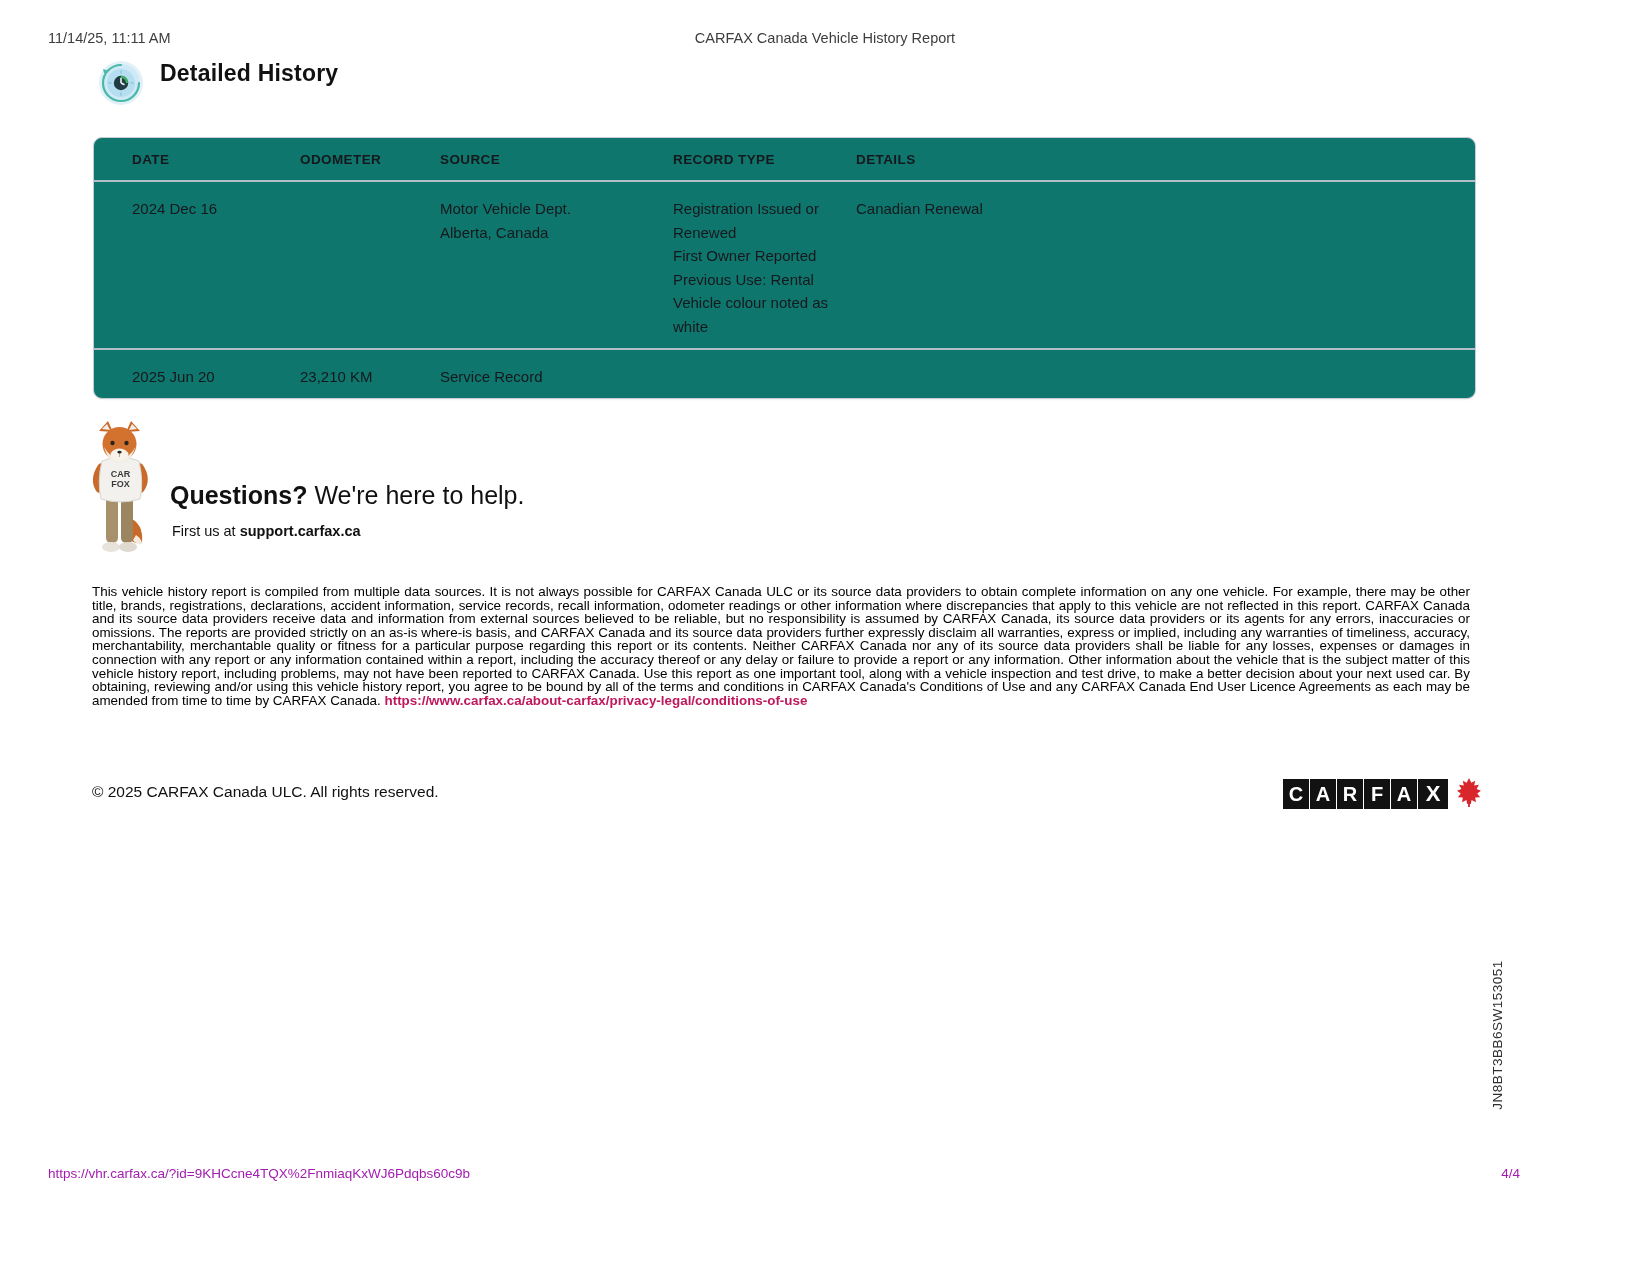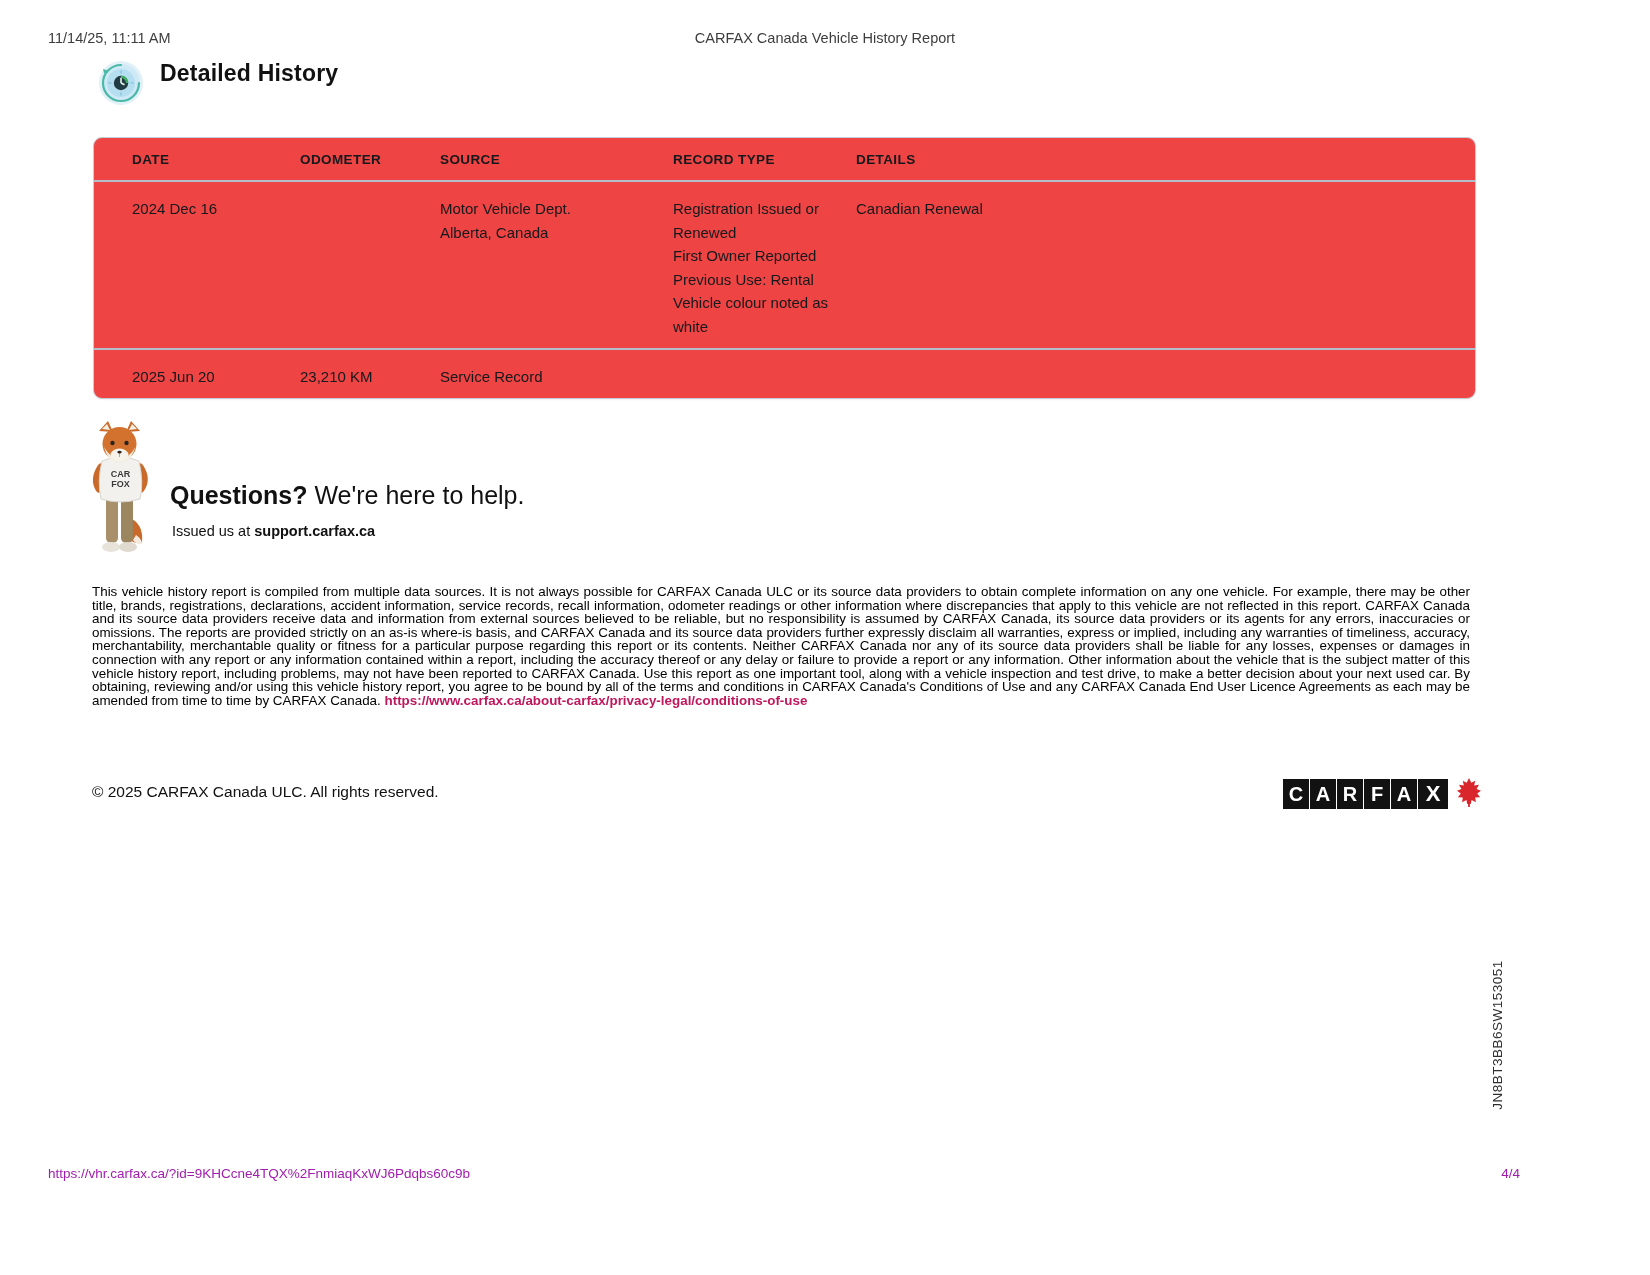--- a/index.html
+++ b/index.html
@@ -13,21 +13,21 @@
   .print-header .ts{position:absolute;left:48px;top:0;}
   .print-header .doc-title{position:absolute;left:0;right:0;top:0;text-align:center;}
 
   
   .section-head{position:absolute;top:60px;left:98px;display:flex;align-items:flex-start;gap:16px;}
   .section-head h1{margin:0;font-size:23px;font-weight:700;color:#111;letter-spacing:.2px;}
 
   
   .card{
     position:absolute;top:137px;left:93px;width:1383px;height:262px;
-    border:1px solid #c7cdd7;border-radius:9px;background:#ef4444;
+    border:1px solid #c7cdd7;border-radius:9px;background:#0f766e;
     box-shadow:0 1px 2px rgba(0,0,0,.06);box-sizing:border-box;overflow:hidden;
   }
   .trow{
     display:grid;grid-template-columns:168px 140px 233px 183px 1fr;
     padding-left:38px;box-sizing:border-box;
   }
   .trow.head{
     height:44px;align-items:center;
     font-size:13.5px;font-weight:700;letter-spacing:.4px;color:#15181c;
     border-bottom:2px solid #b2bec9;
@@ -153,21 +153,21 @@
     <path d="M20 28 q7 12 15.5 12 q9 0 16 -12 q-4 11 -8 13 q-8 5 -16 0 q-4 -2 -7.5 -13 z" fill="#f3ece0"></path>
     <ellipse cx="35.5" cy="36" rx="9" ry="6.5" fill="#f8f3ea"></ellipse>
     <circle cx="28.5" cy="24" r="2.2" fill="#2b2320"></circle>
     <circle cx="42.5" cy="24" r="2.2" fill="#2b2320"></circle>
     <path d="M33 33 q2.5 -2.5 5 0 q-2.5 3.5 -5 0 z" fill="#2b2320"></path>
     <path d="M35.5 35 v3" stroke="#b9a98f" stroke-width="1"></path>
   </svg>
 </div>
 
 <div class="help-head"><b>Questions?</b><span> We're here to help.</span></div>
-<div class="help-visit"><span>Issued us at </span><a href="#">support.carfax.ca</a></div>
+<div class="help-visit"><span>First us at </span><a href="#">support.carfax.ca</a></div>
 
 <div class="disclaimer"><span>This vehicle history report is compiled from multiple data sources. It is not always possible for CARFAX Canada ULC or its source data providers to obtain complete information on any one vehicle. For example, there may be other title, brands, registrations, declarations, accident information, service records, recall information, odometer readings or other information where discrepancies that apply to this vehicle are not reflected in this report. CARFAX Canada and its source data providers receive data and information from external sources believed to be reliable, but no responsibility is assumed by CARFAX Canada, its source data providers or its agents for any errors, inaccuracies or omissions. The reports are provided strictly on an as-is where-is basis, and CARFAX Canada and its source data providers further expressly disclaim all warranties, express or implied, including any warranties of timeliness, accuracy, merchantability, merchantable quality or fitness for a particular purpose regarding this report or its contents. Neither CARFAX Canada nor any of its source data providers shall be liable for any losses, expenses or damages in connection with any report or any information contained within a report, including the accuracy thereof or any delay or failure to provide a report or any information. Other information about the vehicle that is the subject matter of this vehicle history report, including problems, may not have been reported to CARFAX Canada. Use this report as one important tool, along with a vehicle inspection and test drive, to make a better decision about your next used car. By obtaining, reviewing and/or using this vehicle history report, you agree to be bound by all of the terms and conditions in CARFAX Canada's Conditions of Use and any CARFAX Canada End User Licence Agreements as each may be amended from time to time by CARFAX Canada. </span><a href="#">https://www.carfax.ca/about-carfax/privacy-legal/conditions-of-use</a></div>
 
 <div class="copyright">© 2025 CARFAX Canada ULC. All rights reserved.</div>
 <div class="brand">
   <div class="logo-bar">
     <span class="logo-cell">C</span>
     <span class="logo-cell">A</span>
     <span class="logo-cell">R</span>
     <span class="logo-cell">F</span>

